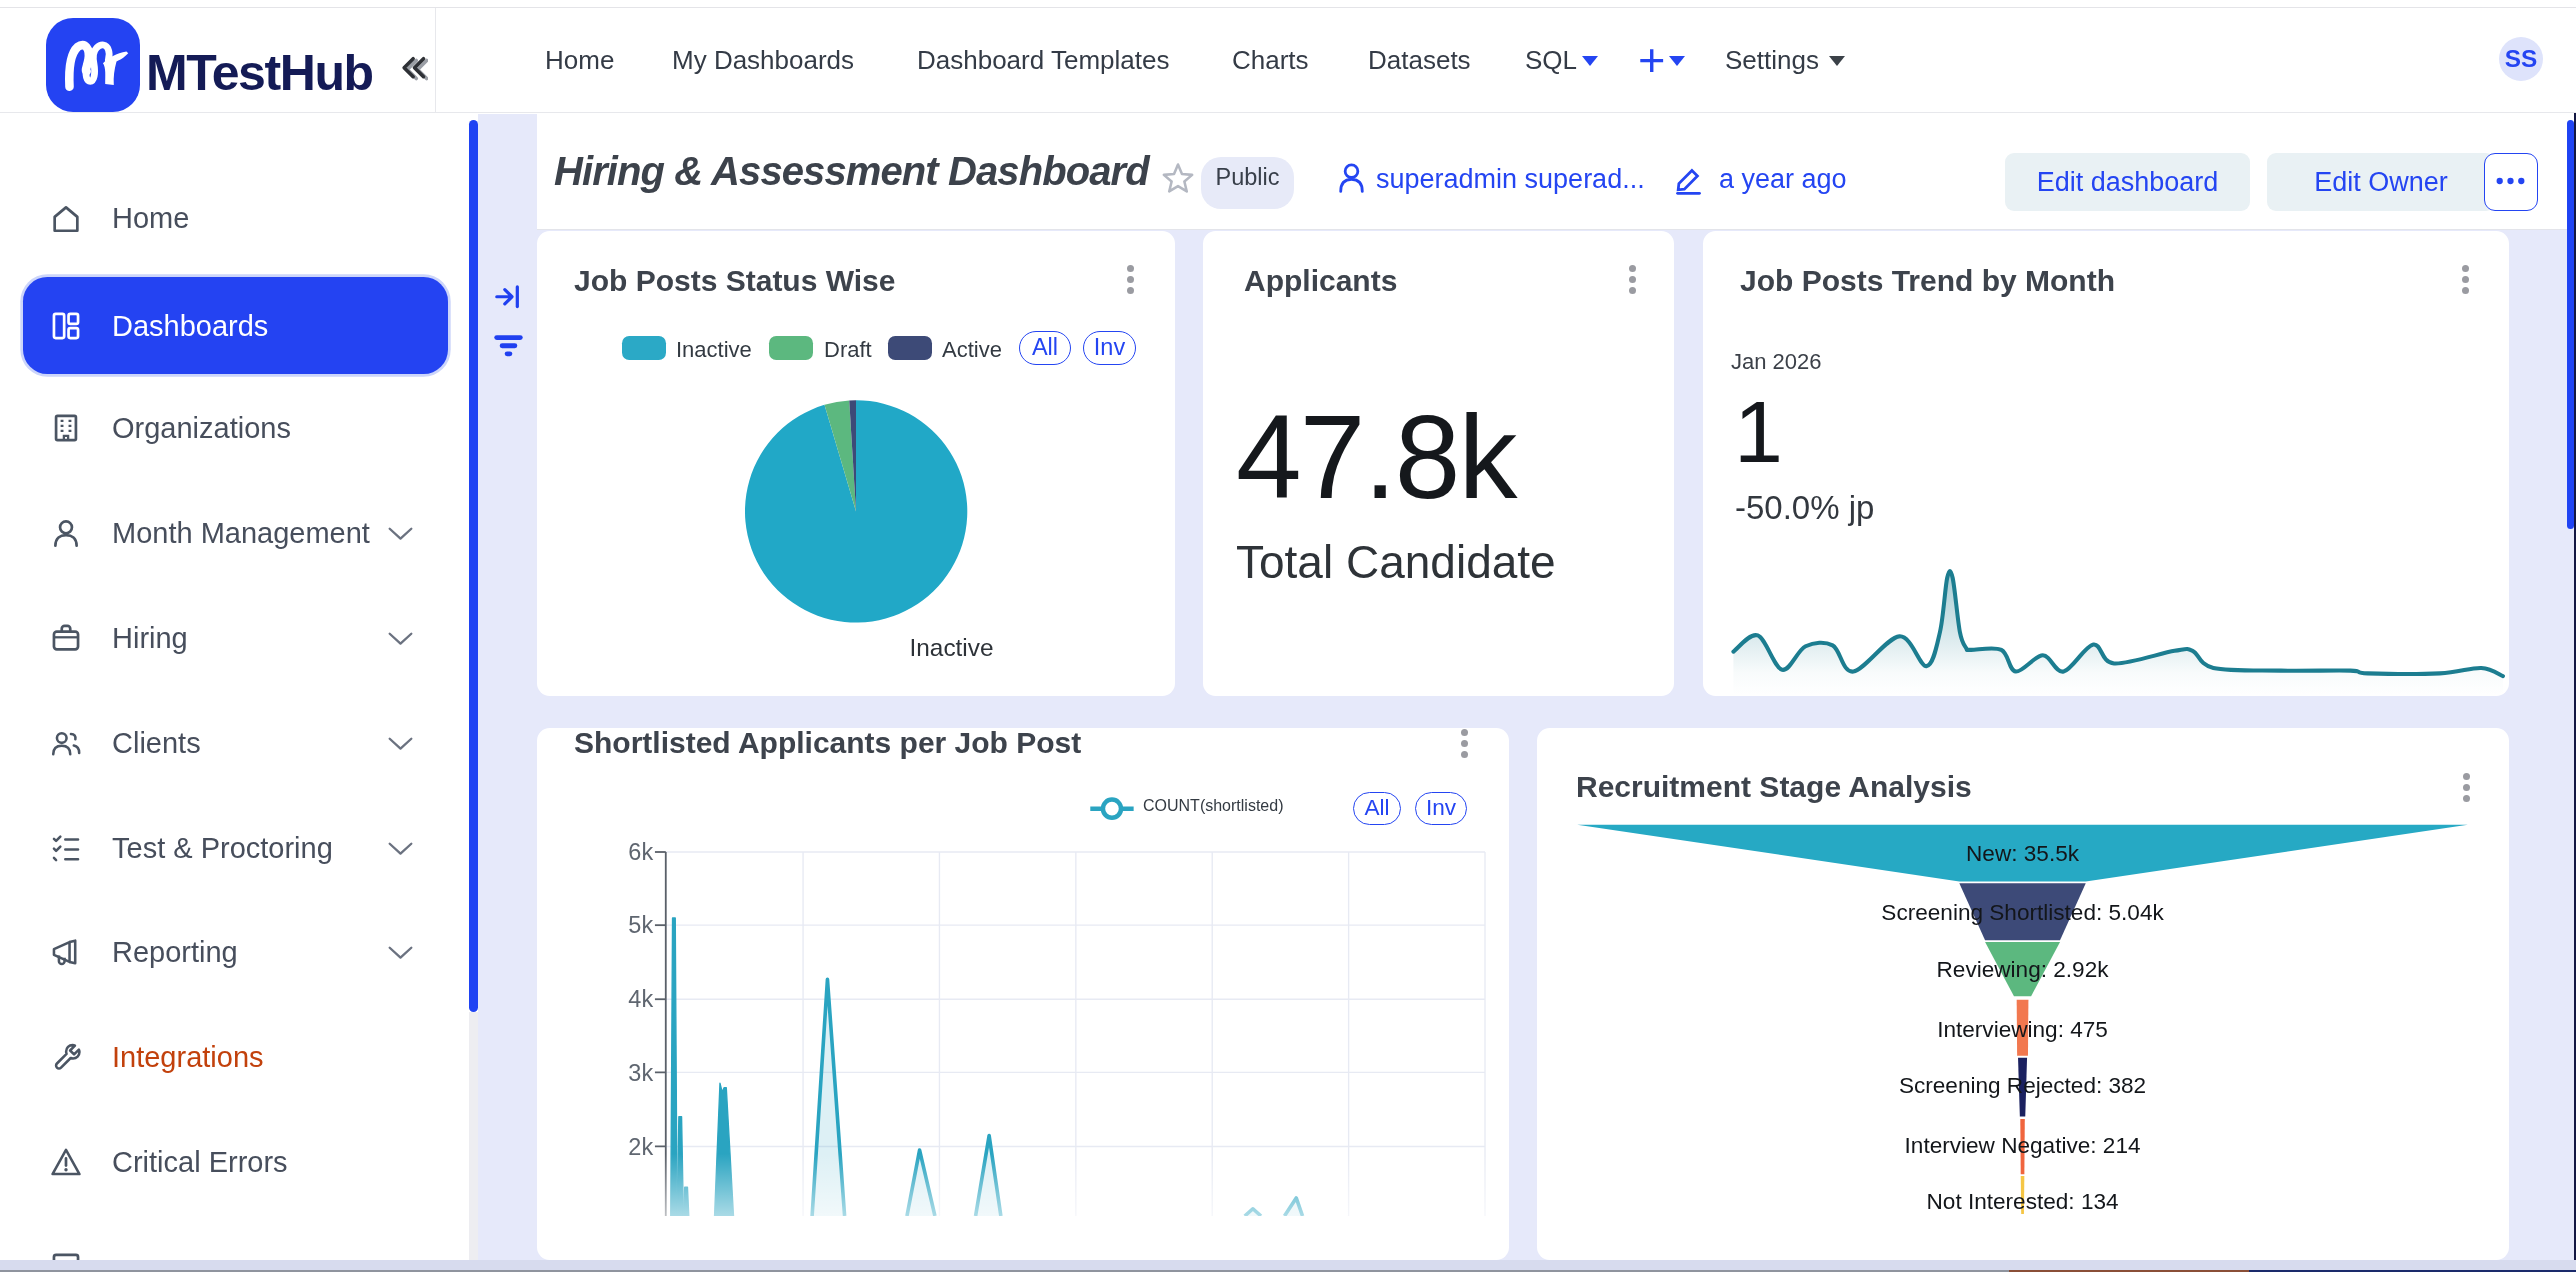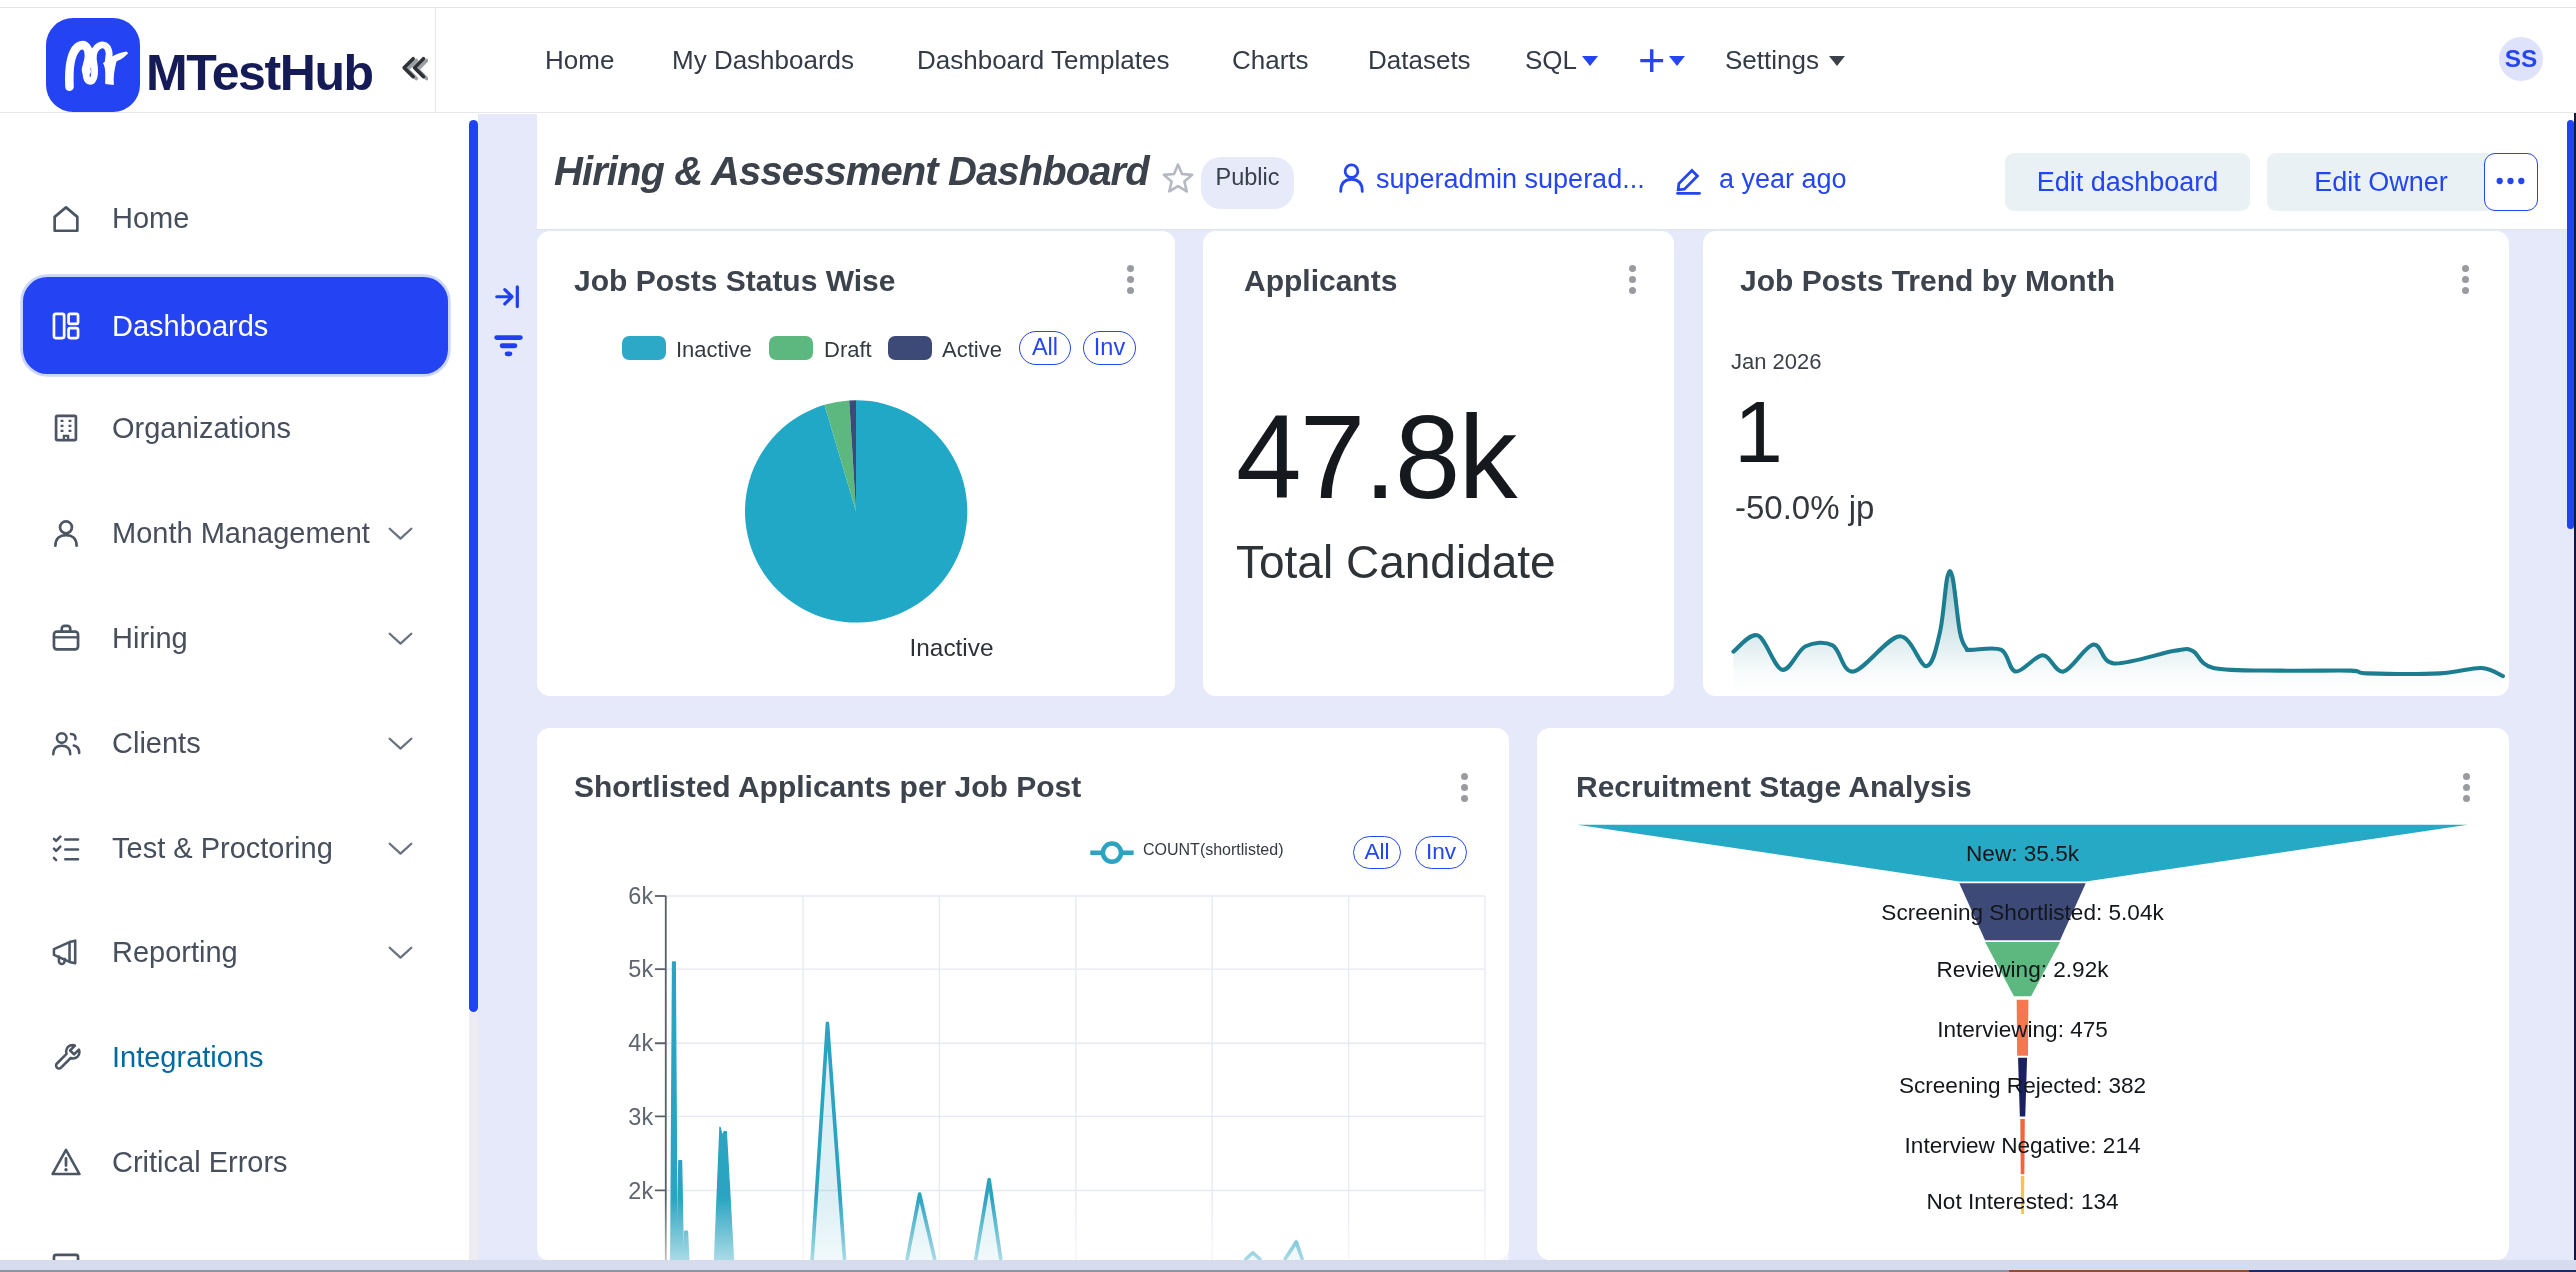--- a/index.html
+++ b/index.html
@@ -143,21 +143,21 @@
     <path d="M14.5 5 L18.5 4 V20 L14.5 19" fill="none" stroke="#4b5563" stroke-width="1.8" stroke-linejoin="round"></path>
     <path d="M7 14.5 V18.5 C7 19.6 7.9 20.5 9 20.5 C10.1 20.5 11 19.6 11 18.5 V16" fill="none" stroke="#4b5563" stroke-width="1.8"></path>
   </svg>
 <div class="abs sblabel" style="left:112px;top:936px;color:#474e5c">Reporting</div>
 <svg class="abs" style="left:387px;top:945px" width="27" height="15.4" viewBox="0 0 30 17">
     <path d="M3 3 L15 14 L27 3" fill="none" stroke="#6b7280" stroke-width="2.6" stroke-linecap="round" stroke-linejoin="round"></path>
   </svg>
 <svg class="abs" style="left:49px;top:1040px" width="34" height="34" viewBox="0 0 24 24">
     <path d="M20.5 6.5 C20.5 9 18.5 11 16 11 C15.4 11 14.8 10.9 14.3 10.7 L7.5 17.5 C6.7 18.3 5.4 18.3 4.6 17.5 C3.8 16.7 3.8 15.4 4.6 14.6 L11.4 7.8 C11.2 7.3 11.1 6.7 11.1 6.1 C11.1 3.6 13.1 1.6 15.6 1.6 C16.2 1.6 16.8 1.7 17.3 2 L13.9 5.4 L16.7 8.2 L20.1 4.8 C20.4 5.3 20.5 5.9 20.5 6.5 Z" fill="none" stroke="#4b5563" stroke-width="1.8" stroke-linejoin="round" transform="translate(1,2)"></path>
   </svg>
-<div class="abs sblabel" style="left:112px;top:1041px;color:#0369a1">Integrations</div>
+<div class="abs sblabel" style="left:112px;top:1041px;color:#c2410c">Integrations</div>
 <svg class="abs" style="left:49px;top:1145px" width="34" height="34" viewBox="0 0 24 24">
     <path d="M12 3.5 L21.5 20.5 H2.5 Z" fill="none" stroke="#4b5563" stroke-width="1.8" stroke-linejoin="round"></path>
     <path d="M12 9.5 V14.5" stroke="#4b5563" stroke-width="1.9" stroke-linecap="round"></path>
     <circle cx="12" cy="17.5" r="1.2" fill="#4b5563"></circle>
   </svg>
 <div class="abs sblabel" style="left:112px;top:1146px;color:#474e5c">Critical Errors</div>
 <svg class="abs" style="left:49px;top:1250px" width="34" height="34" viewBox="0 0 24 24">
     <rect x="3.5" y="3.5" width="17" height="13" rx="1.5" fill="none" stroke="#4b5563" stroke-width="1.9"></rect>
   </svg>
 
@@ -254,21 +254,21 @@
 <stop offset="0" stop-color="#1c7d90" stop-opacity="0.4"></stop>
 <stop offset="0.82" stop-color="#1c7d90" stop-opacity="0.03"></stop>
 <stop offset="1" stop-color="#1c7d90" stop-opacity="0"></stop>
         </linearGradient>
       </defs>
 <path d="M33,136 C37.5,133.0 51.0,114.7 60,118 C69.0,121.3 78.2,154.0 87,156 C95.8,158.0 103.7,134.5 113,130 C122.3,125.5 134.2,124.3 143,129 C151.8,133.7 153.7,159.7 166,158 C178.3,156.3 203.5,120.0 217,119 C230.5,118.0 239.5,152.8 247,152 C254.5,151.2 258.2,130.3 262,114 C265.8,97.7 267.7,64.0 270,54 C272.3,44.0 273.7,44.0 276,54 C278.3,64.0 281.5,101.0 284,114 C286.5,127.0 289.0,128.7 291,132 C293.0,135.3 289.5,133.7 296,134 C302.5,134.3 321.7,130.0 330,134 C338.3,138.0 338.3,157.0 346,158 C353.7,159.0 367.2,140.0 376,140 C384.8,140.0 389.7,160.0 399,158 C408.3,156.0 422.7,129.5 432,128 C441.3,126.5 440.0,147.8 455,149 C470.0,150.2 507.5,137.3 522,135 C536.5,132.7 534.8,131.8 542,135 C549.2,138.2 548.7,150.3 565,154 C581.3,157.7 614.7,156.5 640,157 C665.3,157.5 701.0,156.5 717,157 C733.0,157.5 719.5,159.5 736,160 C752.5,160.5 795.0,161.0 816,160 C837.0,159.0 850.3,153.5 862,154 C873.7,154.5 882.0,161.5 886,163 L886,184 L33,184 Z" fill="url(#sg)"></path>
 <path d="M33,136 C37.5,133.0 51.0,114.7 60,118 C69.0,121.3 78.2,154.0 87,156 C95.8,158.0 103.7,134.5 113,130 C122.3,125.5 134.2,124.3 143,129 C151.8,133.7 153.7,159.7 166,158 C178.3,156.3 203.5,120.0 217,119 C230.5,118.0 239.5,152.8 247,152 C254.5,151.2 258.2,130.3 262,114 C265.8,97.7 267.7,64.0 270,54 C272.3,44.0 273.7,44.0 276,54 C278.3,64.0 281.5,101.0 284,114 C286.5,127.0 289.0,128.7 291,132 C293.0,135.3 289.5,133.7 296,134 C302.5,134.3 321.7,130.0 330,134 C338.3,138.0 338.3,157.0 346,158 C353.7,159.0 367.2,140.0 376,140 C384.8,140.0 389.7,160.0 399,158 C408.3,156.0 422.7,129.5 432,128 C441.3,126.5 440.0,147.8 455,149 C470.0,150.2 507.5,137.3 522,135 C536.5,132.7 534.8,131.8 542,135 C549.2,138.2 548.7,150.3 565,154 C581.3,157.7 614.7,156.5 640,157 C665.3,157.5 701.0,156.5 717,157 C733.0,157.5 719.5,159.5 736,160 C752.5,160.5 795.0,161.0 816,160 C837.0,159.0 850.3,153.5 862,154 C873.7,154.5 882.0,161.5 886,163 " fill="none" stroke="#1c7d90" stroke-width="4.5" stroke-linecap="round"></path>
 </svg>
 </div>
 
-<div class="abs" style="left:537px;top:728px;width:1023px;height:532px;overflow:hidden;border-radius:9px">
+<div class="abs" style="left:537px;top:684px;width:1023px;height:532px;overflow:hidden;border-radius:9px">
 <div class="abs ctitle" style="left:37px;top:42px">Shortlisted Applicants per Job Post</div>
 <div class="abs kebab" style="left:924px;top:45px">
       <div></div>
       <div></div>
       <div></div>
     </div>
 <div class="abs legtext" style="left:606px;top:113px;font-size:16px">COUNT(shortlisted)</div>
 <div class="abs pillbtn" style="left:816px;top:108px;width:48px;height:33px;line-height:29px;font-size:22.6px">All</div>
 <div class="abs pillbtn" style="left:878px;top:108px;width:52px;height:33px;line-height:29px;font-size:22.6px">Inv</div>
 <svg class="abs" style="left:0;top:0" width="972" height="532" viewBox="0 0 1075 589">

